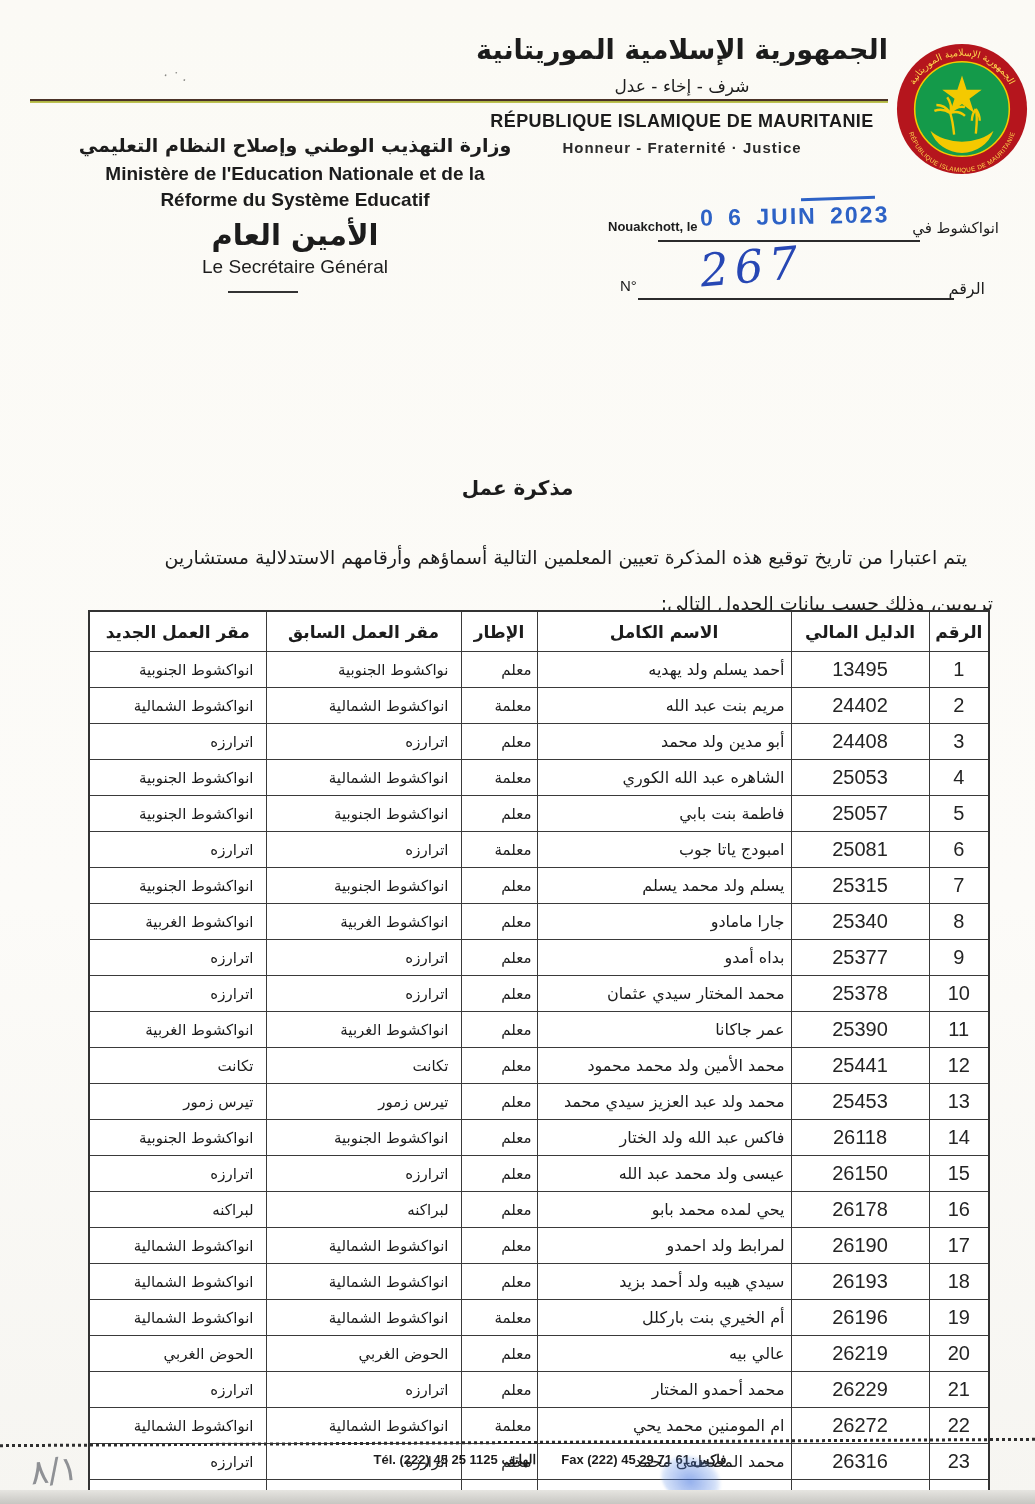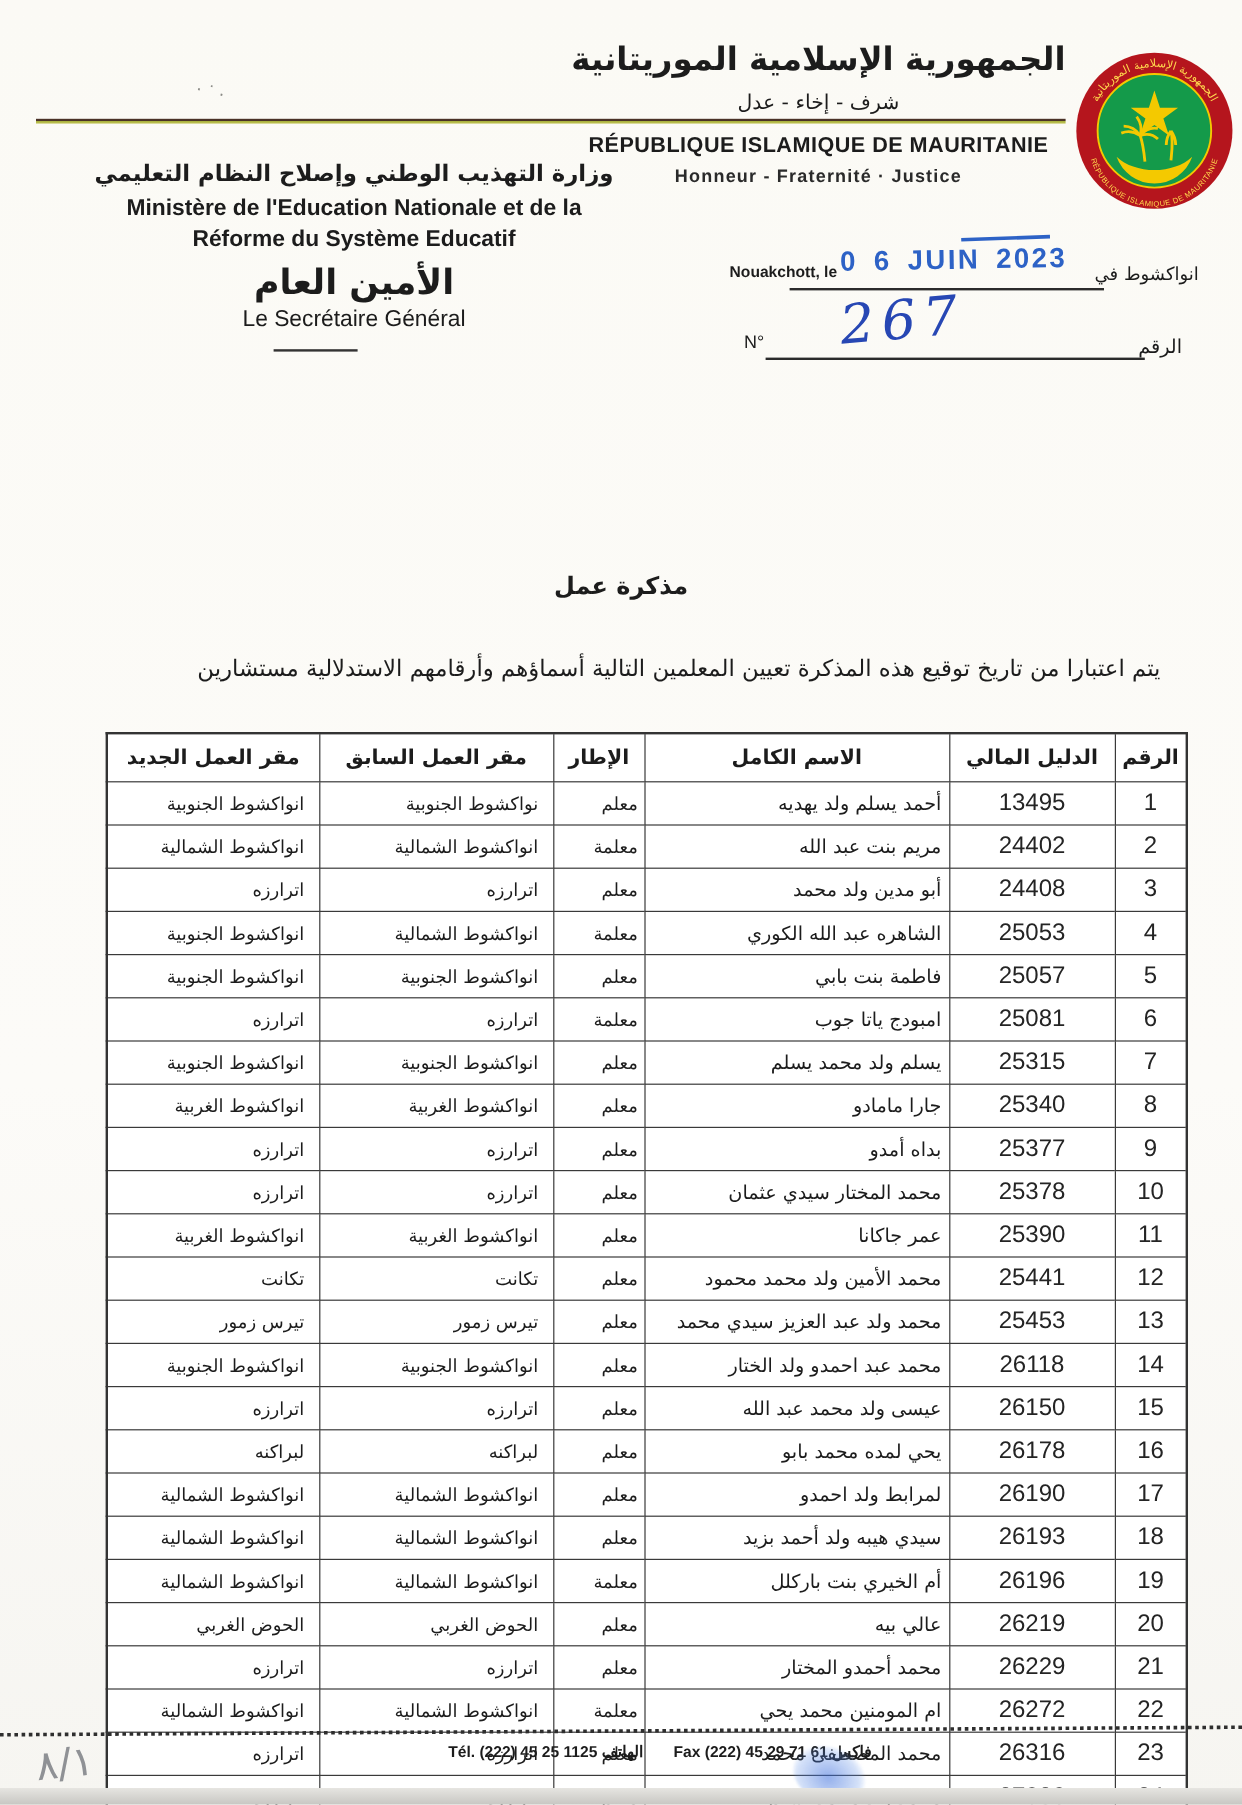--- a/index.html
+++ b/index.html
@@ -123,20 +123,21 @@
   <div class="abs ar-place">انواكشوط في</div>
   <div class="abs date-rule"></div>
   <div class="abs num-label">N°</div>
   <div class="abs num-value">267</div>
   <div class="abs ar-numlab">الرقم</div>
   <div class="abs num-rule"></div>
 
   <div class="abs memo-title ctr">مذكرة عمل</div>
   <div class="abs memo-body">
     <div class="l1">يتم اعتبارا من تاريخ توقيع هذه المذكرة تعيين المعلمين التالية أسماؤهم وأرقامهم الاستدلالية مستشارين</div>
+    <div class="l2">تربويين، وذلك حسب بيانات الجدول التالي:</div>
   </div>
 
   <table class="roster abs">
     <colgroup>
       <col style="width:60px">
         <col style="width:138px">
         <col style="width:254px">
       <col style="width:76px">
         <col style="width:195px">
         <col style="width:177px">
@@ -253,21 +254,21 @@
         <td class="c-num">13</td>
         <td class="c-fid">25453</td>
         <td class="c-name">محمد ولد عبد العزيز سيدي محمد</td>
         <td class="c-cadre">معلم</td>
         <td class="c-prev">تيرس زمور</td>
         <td class="c-new">تيرس زمور</td>
       </tr>
         <tr>
         <td class="c-num">14</td>
         <td class="c-fid">26118</td>
-        <td class="c-name">محمد عبد احمدو ولد الختار</td>
+        <td class="c-name">فاكس عبد الله ولد الختار</td>
         <td class="c-cadre">معلم</td>
         <td class="c-prev">انواكشوط الجنوبية</td>
         <td class="c-new">انواكشوط الجنوبية</td>
       </tr>
         <tr>
         <td class="c-num">15</td>
         <td class="c-fid">26150</td>
         <td class="c-name">عيسى ولد محمد عبد الله</td>
         <td class="c-cadre">معلم</td>
         <td class="c-prev">اترارزه</td>

